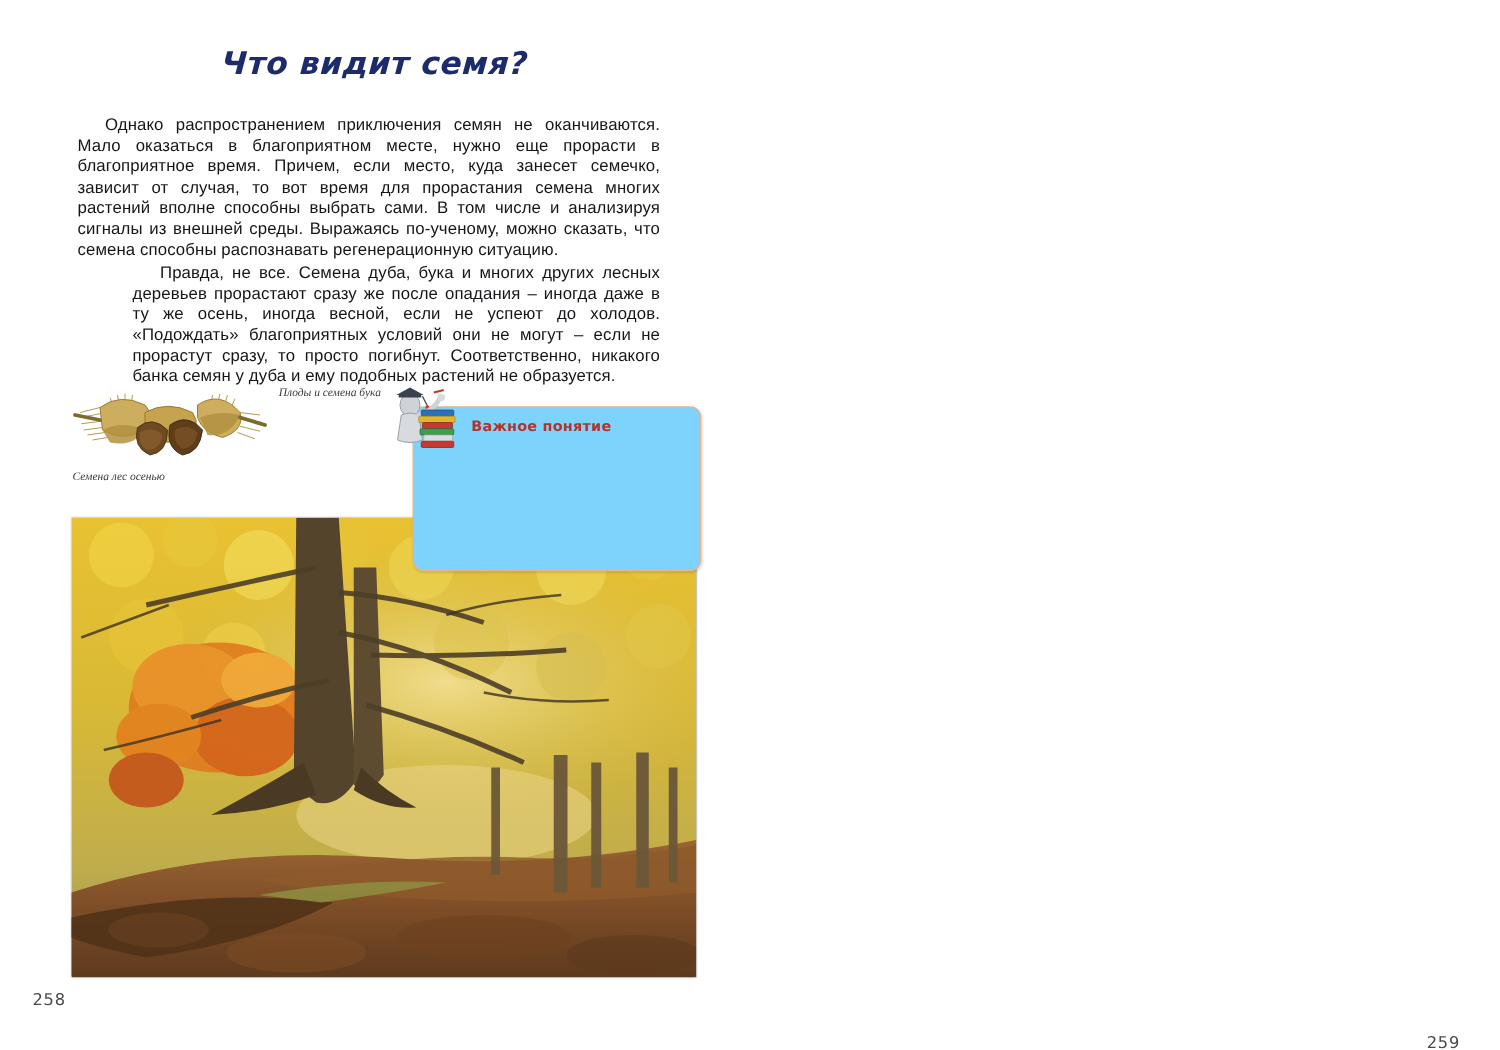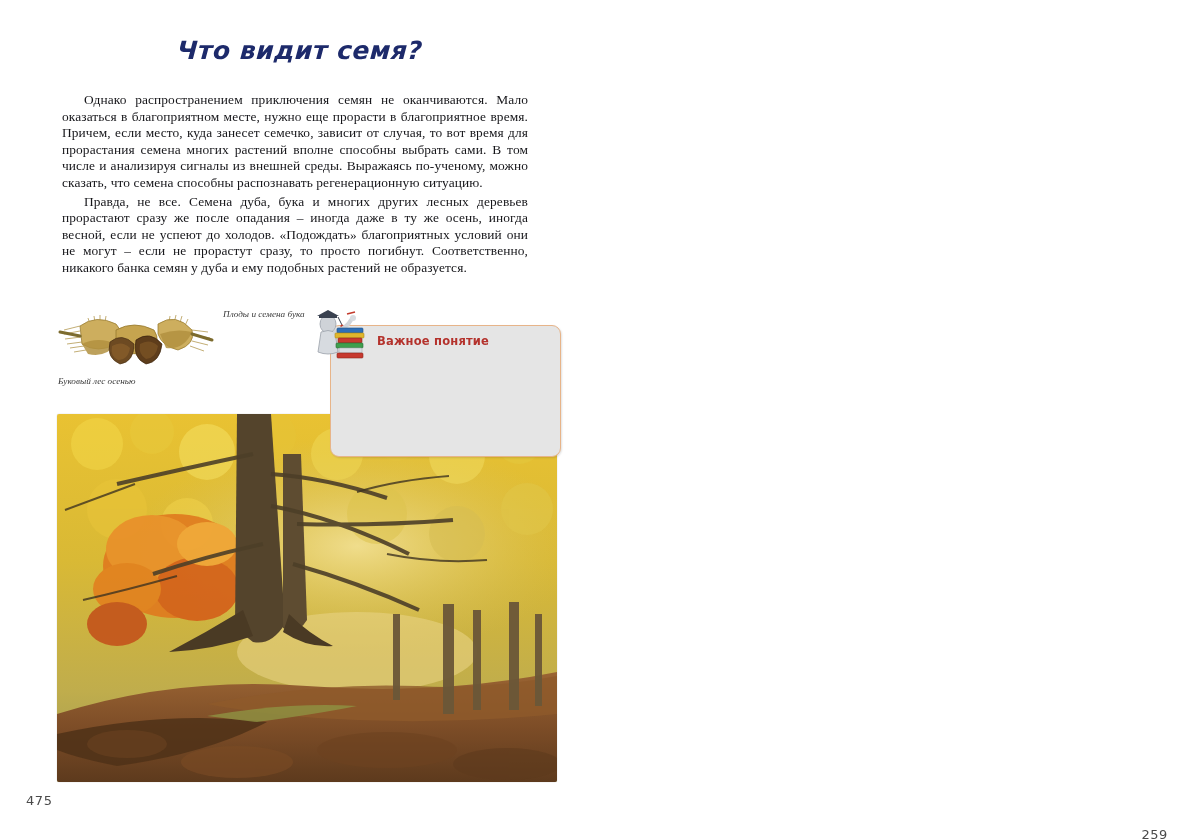--- a/index.html
+++ b/index.html
@@ -23,33 +23,33 @@
     font-weight:bold;
     font-size:25px;
     letter-spacing:.5px;
     color:#1d2a6b;
     font-style:italic;
     transform:skewX(-4deg);
   }
 
   
   .bodytext{
-    font-family:Liberation Serif, serif;
+    font-family:Liberation Sans, sans-serif;
     font-size:13.4px;
     line-height:16.6px;
     text-align:justify;
     color:#16161a;
     letter-spacing:.1px;
   }
   .bodytext p{margin:0;text-indent:22px;}
 
   .col-left-top{
     position:absolute;left:62px;top:92px;width:466px;
   }
-  .col-left-top p + p{margin-top:2px;}
+  .col-left-top p + p{margin-top:2px;margin-left:44px;}
 
   
   .beech-fruit{
     position:absolute;left:58px;top:300px;width:160px;height:78px;
   }
   .beech-fruit svg{width:100%;height:100%;display:block;}
 
   .cap-italic{
     font-family:"Liberation Serif", serif;
     font-style:italic;
@@ -66,21 +66,21 @@
 
   .photo-forest{
     position:absolute;left:57px;top:414px;width:500px;height:368px;
     overflow:hidden;border-radius:2px;
     box-shadow:0 0 1px rgba(0,0,0,.35);
   }
 
   
   .callout{
     position:absolute;left:330px;top:325px;width:229px;height:130px;
-    background:#e5e5e5;
+    background:#7dd3fc;
     border:1px solid #e7b489;
     border-radius:9px;
     box-shadow:1px 1px 2px rgba(0,0,0,.12);
   }
   .callout-title{
     position:absolute;left:46px;top:8px;
     font-family:"DejaVu Sans", sans-serif;
     font-weight:bold;font-size:11.5px;
     color:#b4322c;
     letter-spacing:.2px;
@@ -143,21 +143,21 @@
         <path d="M52 42 Q64 32 76 44 Q76 62 62 64 Q48 58 52 42 Z" fill="#6d4a22" stroke="#4a3014" stroke-width="0.7"></path>
         <path d="M54 46 Q64 40 72 48 Q70 60 60 60 Q52 56 54 46 Z" fill="#8a5f2b" opacity=".75"></path>
         <path d="M78 40 Q92 30 104 44 Q102 62 88 64 Q74 58 78 40 Z" fill="#5e3d1b" stroke="#3d2610" stroke-width="0.7"></path>
         <path d="M82 44 Q92 38 100 46 Q98 58 88 59 Q80 54 82 44 Z" fill="#7c5426" opacity=".75"></path>
         <path d="M134 34 L154 40" stroke="#7c6b2e" stroke-width="3" stroke-linecap="round"></path>
         <path d="M22 36 L2 32" stroke="#7c6b2e" stroke-width="3" stroke-linecap="round"></path>
       </svg>
     </div>
 
     <div class="cap-italic cap-fruit">Плоды и семена бука</div>
-    <div class="cap-italic cap-forest">Буковый лес осенью</div>
+    <div class="cap-italic cap-forest">Семена лес осенью</div>
 
     <div class="photo-forest">
       <svg class="fill" viewBox="0 0 500 368" preserveAspectRatio="none" xmlns="http://www.w3.org/2000/svg">
         <defs>
           <linearGradient id="canopy" x1="0" y1="0" x2="0" y2="1">
             <stop offset="0%" stop-color="#e9c232"></stop>
             <stop offset="40%" stop-color="#d9b935"></stop>
             <stop offset="75%" stop-color="#c0ad4c"></stop>
             <stop offset="100%" stop-color="#9e9a55"></stop>
           </linearGradient>
@@ -265,21 +265,21 @@
             <rect x="41" y="30" width="24" height="5" rx="1" fill="#c7392f" stroke="#8e251d" stroke-width="0.6"></rect>
             <rect x="39" y="35" width="27" height="5" rx="1" fill="#3f9e4d" stroke="#2a6d35" stroke-width="0.6"></rect>
             <rect x="42" y="40" width="23" height="5" rx="1" fill="#d9dde2" stroke="#a6adb4" stroke-width="0.6"></rect>
             <rect x="40" y="45" width="26" height="5" rx="1" fill="#c7392f" stroke="#8e251d" stroke-width="0.6"></rect>
           </g>
         </svg>
       </div>
       <div class="callout-title">Важное понятие</div>
     </div>
 
-    <div class="folio folio-left">475</div>
+    <div class="folio folio-left">258</div>
   </div>
 
   <div class="page page-right">
 
     <div class="folio folio-right">259</div>
   </div>
 
 </div>
 
 </body></html>

